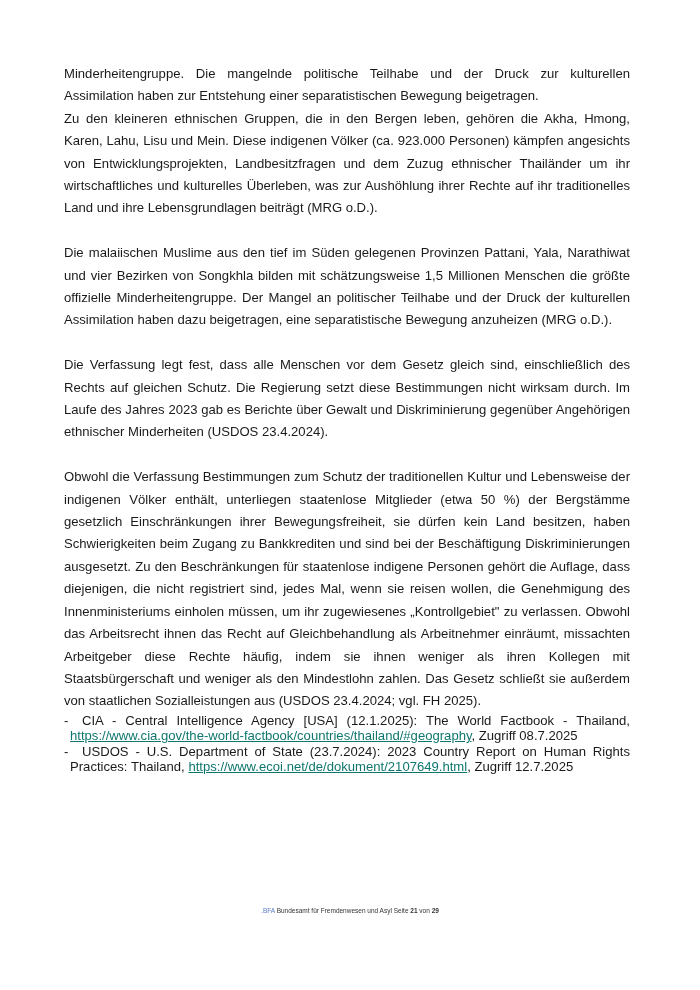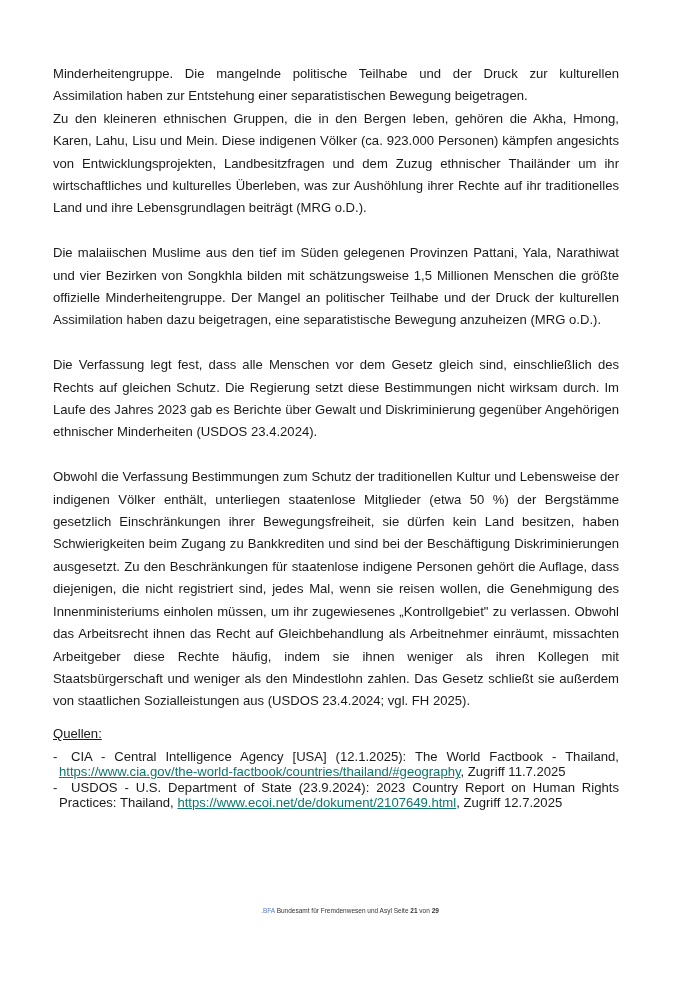--- a/index.html
+++ b/index.html
@@ -10,21 +10,21 @@
     body {
       width: 700px;
       height: 990px;
       position: relative;
       overflow: hidden;
       font-family: "Liberation Sans", sans-serif;
       color: #1a1a1a;
     }
     .page {
       position: absolute;
-      left: 53px;
+      left: 64px;
       top: 63px;
       width: 566px;
     }
     .para {
       font-size: 13.1px;
       line-height: 22.4px;
       text-align: justify;
       margin: 0;
     }
     .gap {
@@ -81,27 +81,26 @@
 <div class="page">
   <p class="para">Minderheitengruppe. Die mangelnde politische Teilhabe und der Druck zur kulturellen Assimilation haben zur Entstehung einer separatistischen Bewegung beigetragen.</p>
   <p class="para">Zu den kleineren ethnischen Gruppen, die in den Bergen leben, gehören die Akha, Hmong, Karen, Lahu, Lisu und Mein. Diese indigenen Völker (ca. 923.000 Personen) kämpfen angesichts von Entwicklungsprojekten, Landbesitzfragen und dem Zuzug ethnischer Thailänder um ihr wirtschaftliches und kulturelles Überleben, was zur Aushöhlung ihrer Rechte auf ihr traditionelles Land und ihre Lebensgrundlagen beiträgt (MRG o.D.).</p>
   <div class="gap"></div>
   <p class="para">Die malaiischen Muslime aus den tief im Süden gelegenen Provinzen Pattani, Yala, Narathiwat und vier Bezirken von Songkhla bilden mit schätzungsweise 1,5 Millionen Menschen die größte offizielle Minderheitengruppe. Der Mangel an politischer Teilhabe und der Druck der kulturellen Assimilation haben dazu beigetragen, eine separatistische Bewegung anzuheizen (MRG o.D.).</p>
   <div class="gap"></div>
   <p class="para">Die Verfassung legt fest, dass alle Menschen vor dem Gesetz gleich sind, einschließlich des Rechts auf gleichen Schutz. Die Regierung setzt diese Bestimmungen nicht wirksam durch. Im Laufe des Jahres 2023 gab es Berichte über Gewalt und Diskriminierung gegenüber Angehörigen ethnischer Minderheiten (USDOS 23.4.2024).</p>
   <div class="gap"></div>
   <p class="para">Obwohl die Verfassung Bestimmungen zum Schutz der traditionellen Kultur und Lebensweise der indigenen Völker enthält, unterliegen staatenlose Mitglieder (etwa 50 %) der Bergstämme gesetzlich Einschränkungen ihrer Bewegungsfreiheit, sie dürfen kein Land besitzen, haben Schwierigkeiten beim Zugang zu Bankkrediten und sind bei der Beschäftigung Diskriminierungen ausgesetzt. Zu den Beschränkungen für staatenlose indigene Personen gehört die Auflage, dass diejenigen, die nicht registriert sind, jedes Mal, wenn sie reisen wollen, die Genehmigung des Innenministeriums einholen müssen, um ihr zugewiesenes „Kontrollgebiet" zu verlassen. Obwohl das Arbeitsrecht ihnen das Recht auf Gleichbehandlung als Arbeitnehmer einräumt, missachten Arbeitgeber diese Rechte häufig, indem sie ihnen weniger als ihren Kollegen mit Staatsbürgerschaft und weniger als den Mindestlohn zahlen. Das Gesetz schließt sie außerdem von staatlichen Sozialleistungen aus (USDOS 23.4.2024; vgl. FH 2025).</p>
 
-  <div class="sources-heading">Quellen:</div>
 
   <ul class="source-list">
     <li class="source-item">
-      <span class="dash">-</span><span>CIA - Central Intelligence Agency [USA] (12.1.2025): The World Factbook - Thailand, </span><a href="#">https://www.cia.gov/the-world-factbook/countries/thailand/#geography</a><span>, Zugriff 11.7.2025</span>
+      <span class="dash">-</span><span>CIA - Central Intelligence Agency [USA] (12.1.2025): The World Factbook - Thailand, </span><a href="#">https://www.cia.gov/the-world-factbook/countries/thailand/#geography</a><span>, Zugriff 08.7.2025</span>
     </li>
     <li class="source-item">
-      <span class="dash">-</span><span>USDOS - U.S. Department of State (23.9.2024): 2023 Country Report on Human Rights Practices: Thailand, </span><a href="#">https://www.ecoi.net/de/dokument/2107649.html</a><span>, Zugriff 12.7.2025</span>
+      <span class="dash">-</span><span>USDOS - U.S. Department of State (23.7.2024): 2023 Country Report on Human Rights Practices: Thailand, </span><a href="#">https://www.ecoi.net/de/dokument/2107649.html</a><span>, Zugriff 12.7.2025</span>
     </li>
   </ul>
 </div>
 
 <div class="footer">
   <span class="brand">.BFA</span><span> Bundesamt für Fremdenwesen und Asyl Seite </span><b>21</b><span> von </span><b>29</b>
 </div>
 
 </body></html>

